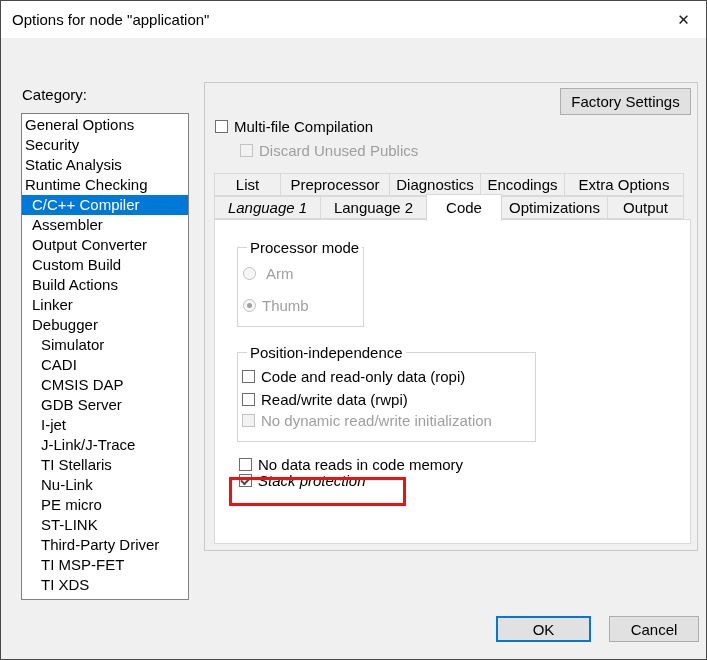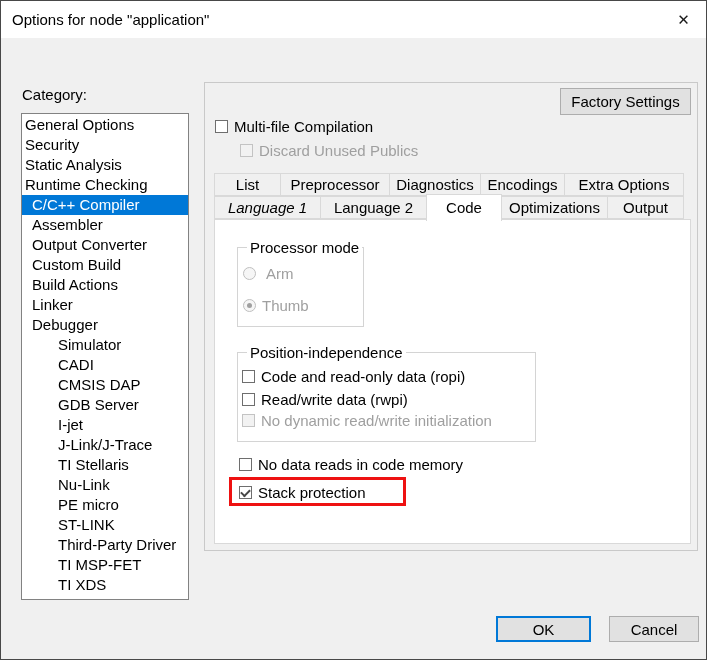--- a/index.html
+++ b/index.html
@@ -6,21 +6,21 @@
   .dialog{position:relative;width:707px;height:660px;background:#f0f0f0;border:1px solid #484848;box-sizing:border-box;overflow:hidden;}
   .titlebar{height:37px;background:#ffffff;display:flex;align-items:center;}
   .title-text{padding-left:11px;font-size:15px;color:#000;flex:1;white-space:nowrap;}
   .close-btn{width:45px;height:100%;display:flex;align-items:center;justify-content:center;font-size:15px;color:#1a1a1a;cursor:default;}
   .body{position:relative;width:100%;height:622px;}
   .lbl{position:absolute;font-size:15px;color:#000;}
 
   
   .listbox{position:absolute;left:20px;top:75px;width:168px;height:487px;background:#fff;border:1px solid #828282;box-sizing:border-box;padding-top:1px;overflow:hidden;}
   .li{height:20px;line-height:20px;font-size:15px;color:#000;white-space:nowrap;}
-  .li.lvl0{padding-left:3px;} .li.lvl1{padding-left:10px;} .li.lvl2{padding-left:36px;}
+  .li.lvl0{padding-left:3px;} .li.lvl1{padding-left:10px;} .li.lvl2{padding-left:19px;}
   .li.selected{color:#fff;}
 
   
   .frame{position:absolute;left:203px;top:44px;width:494px;height:469px;border:1px solid #c9c9c9;box-sizing:border-box;}
   .btn{display:flex;align-items:center;justify-content:center;background:#e1e1e1;border:1px solid #adadad;box-sizing:border-box;font-size:15px;color:#000;}
   .factory{position:absolute;left:355px;top:5px;width:131px;height:27px;}
 
   .row{display:flex;align-items:center;gap:6px;font-size:15px;color:#000;}
   .cb{width:13px;height:13px;border:1px solid #6e6e6e;background:#fff;box-sizing:border-box;position:relative;flex:0 0 13px;}
   .cb.checked::after{content:"";position:absolute;left:1px;top:2px;width:7px;height:4px;border-left:2px solid #474747;border-bottom:2px solid #474747;transform:rotate(-45deg);}
@@ -139,21 +139,21 @@
             <span class="cb disabled"></span>
             <span class="dis-text">No dynamic read/write initialization</span>
           </div>
         </div>
 
         <div class="row" style="position:absolute;left:24px;top:236px;height:16px;">
           <span class="cb"></span>
           <span>No data reads in code memory</span>
         </div>
 
-        <div class="row" style="position:absolute;left:24px;top:264px;height:16px;">
+        <div class="row" style="position:absolute;left:24px;top:252px;height:16px;font-style:italic;">
           <span class="cb checked"></span>
           <span>Stack protection</span>
         </div>
         <div class="hl-rect" style="left: 14px; top: 257px; width: 177px; height: 29px; border-color: rgb(238, 17, 17);"></div>
 
       </div>
     </div>
 
     <div class="btn ok" style="border-color: rgb(0, 120, 215);">OK</div>
     <div class="btn cancel">Cancel</div>

